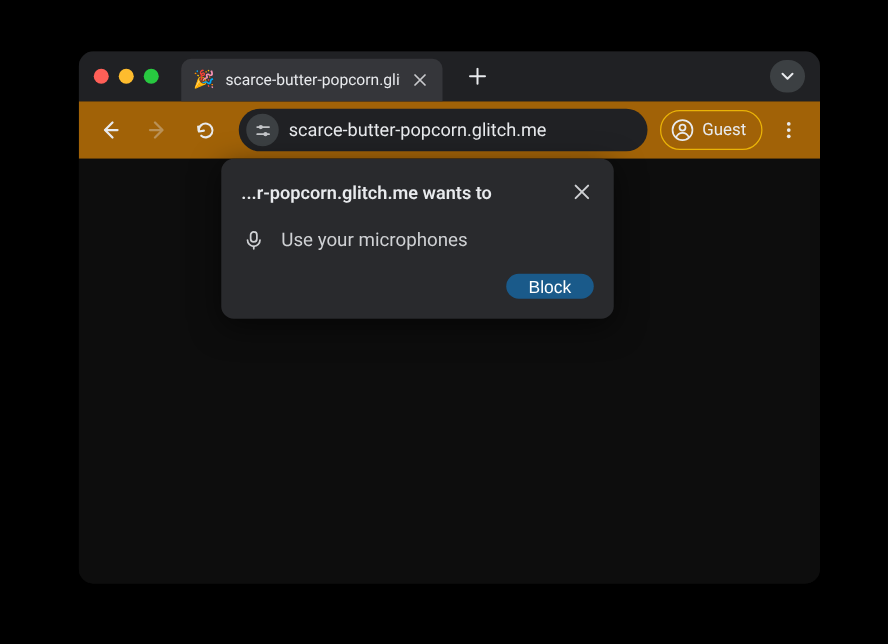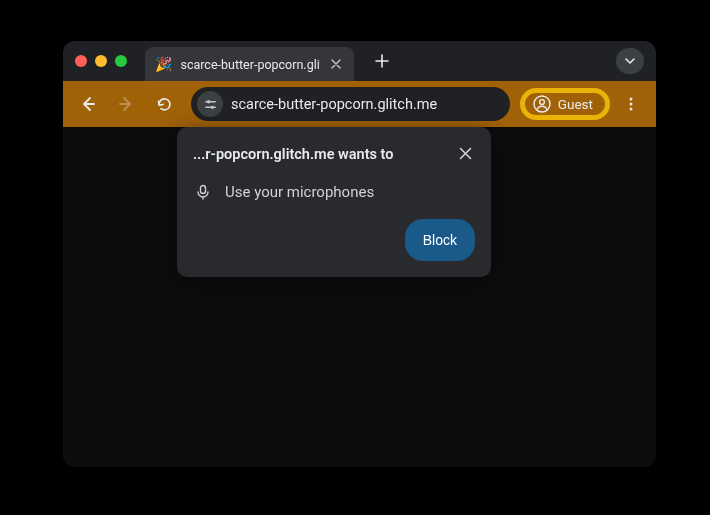--- a/index.html
+++ b/index.html
@@ -92,21 +92,21 @@
     width: 26px; height: 26px; border-radius: 50%;
     background: #3c4043;
     display:flex; align-items:center; justify-content:center;
   }
   .url {
     color: #e8eaed; font-size: 14.5px; white-space: nowrap; overflow: hidden;
   }
 
   .guest-chip {
     height: 32px;
-    border: 5px solid #eab308;
+    border: 1px solid #eab308;
     border-radius: 16px;
     display:flex; align-items:center;
     padding: 0 12px 0 8px;
     gap: 7px;
     color: #e8eaed;
     font-size: 13.5px;
   }
   .menu-btn {
     width: 34px; height: 34px; border-radius:50%;
     display:flex; align-items:center; justify-content:center;
@@ -148,21 +148,21 @@
   .perm-actions {
     display:flex; justify-content:flex-end; gap:10px;
   }
   .pill-btn {
     background: #1a5a8a;
     color: #fff;
     font-size: 14px;
     font-weight: 500;
     border: none;
     border-radius: 18px;
-    height: 42px;
+    height: 20px;
     padding: 0 18px;
     display:flex; align-items:center; justify-content:center;
   }
 
   svg { display:block; }
 </style>
 </head>
 <body>
 
 <div class="browser-window">

